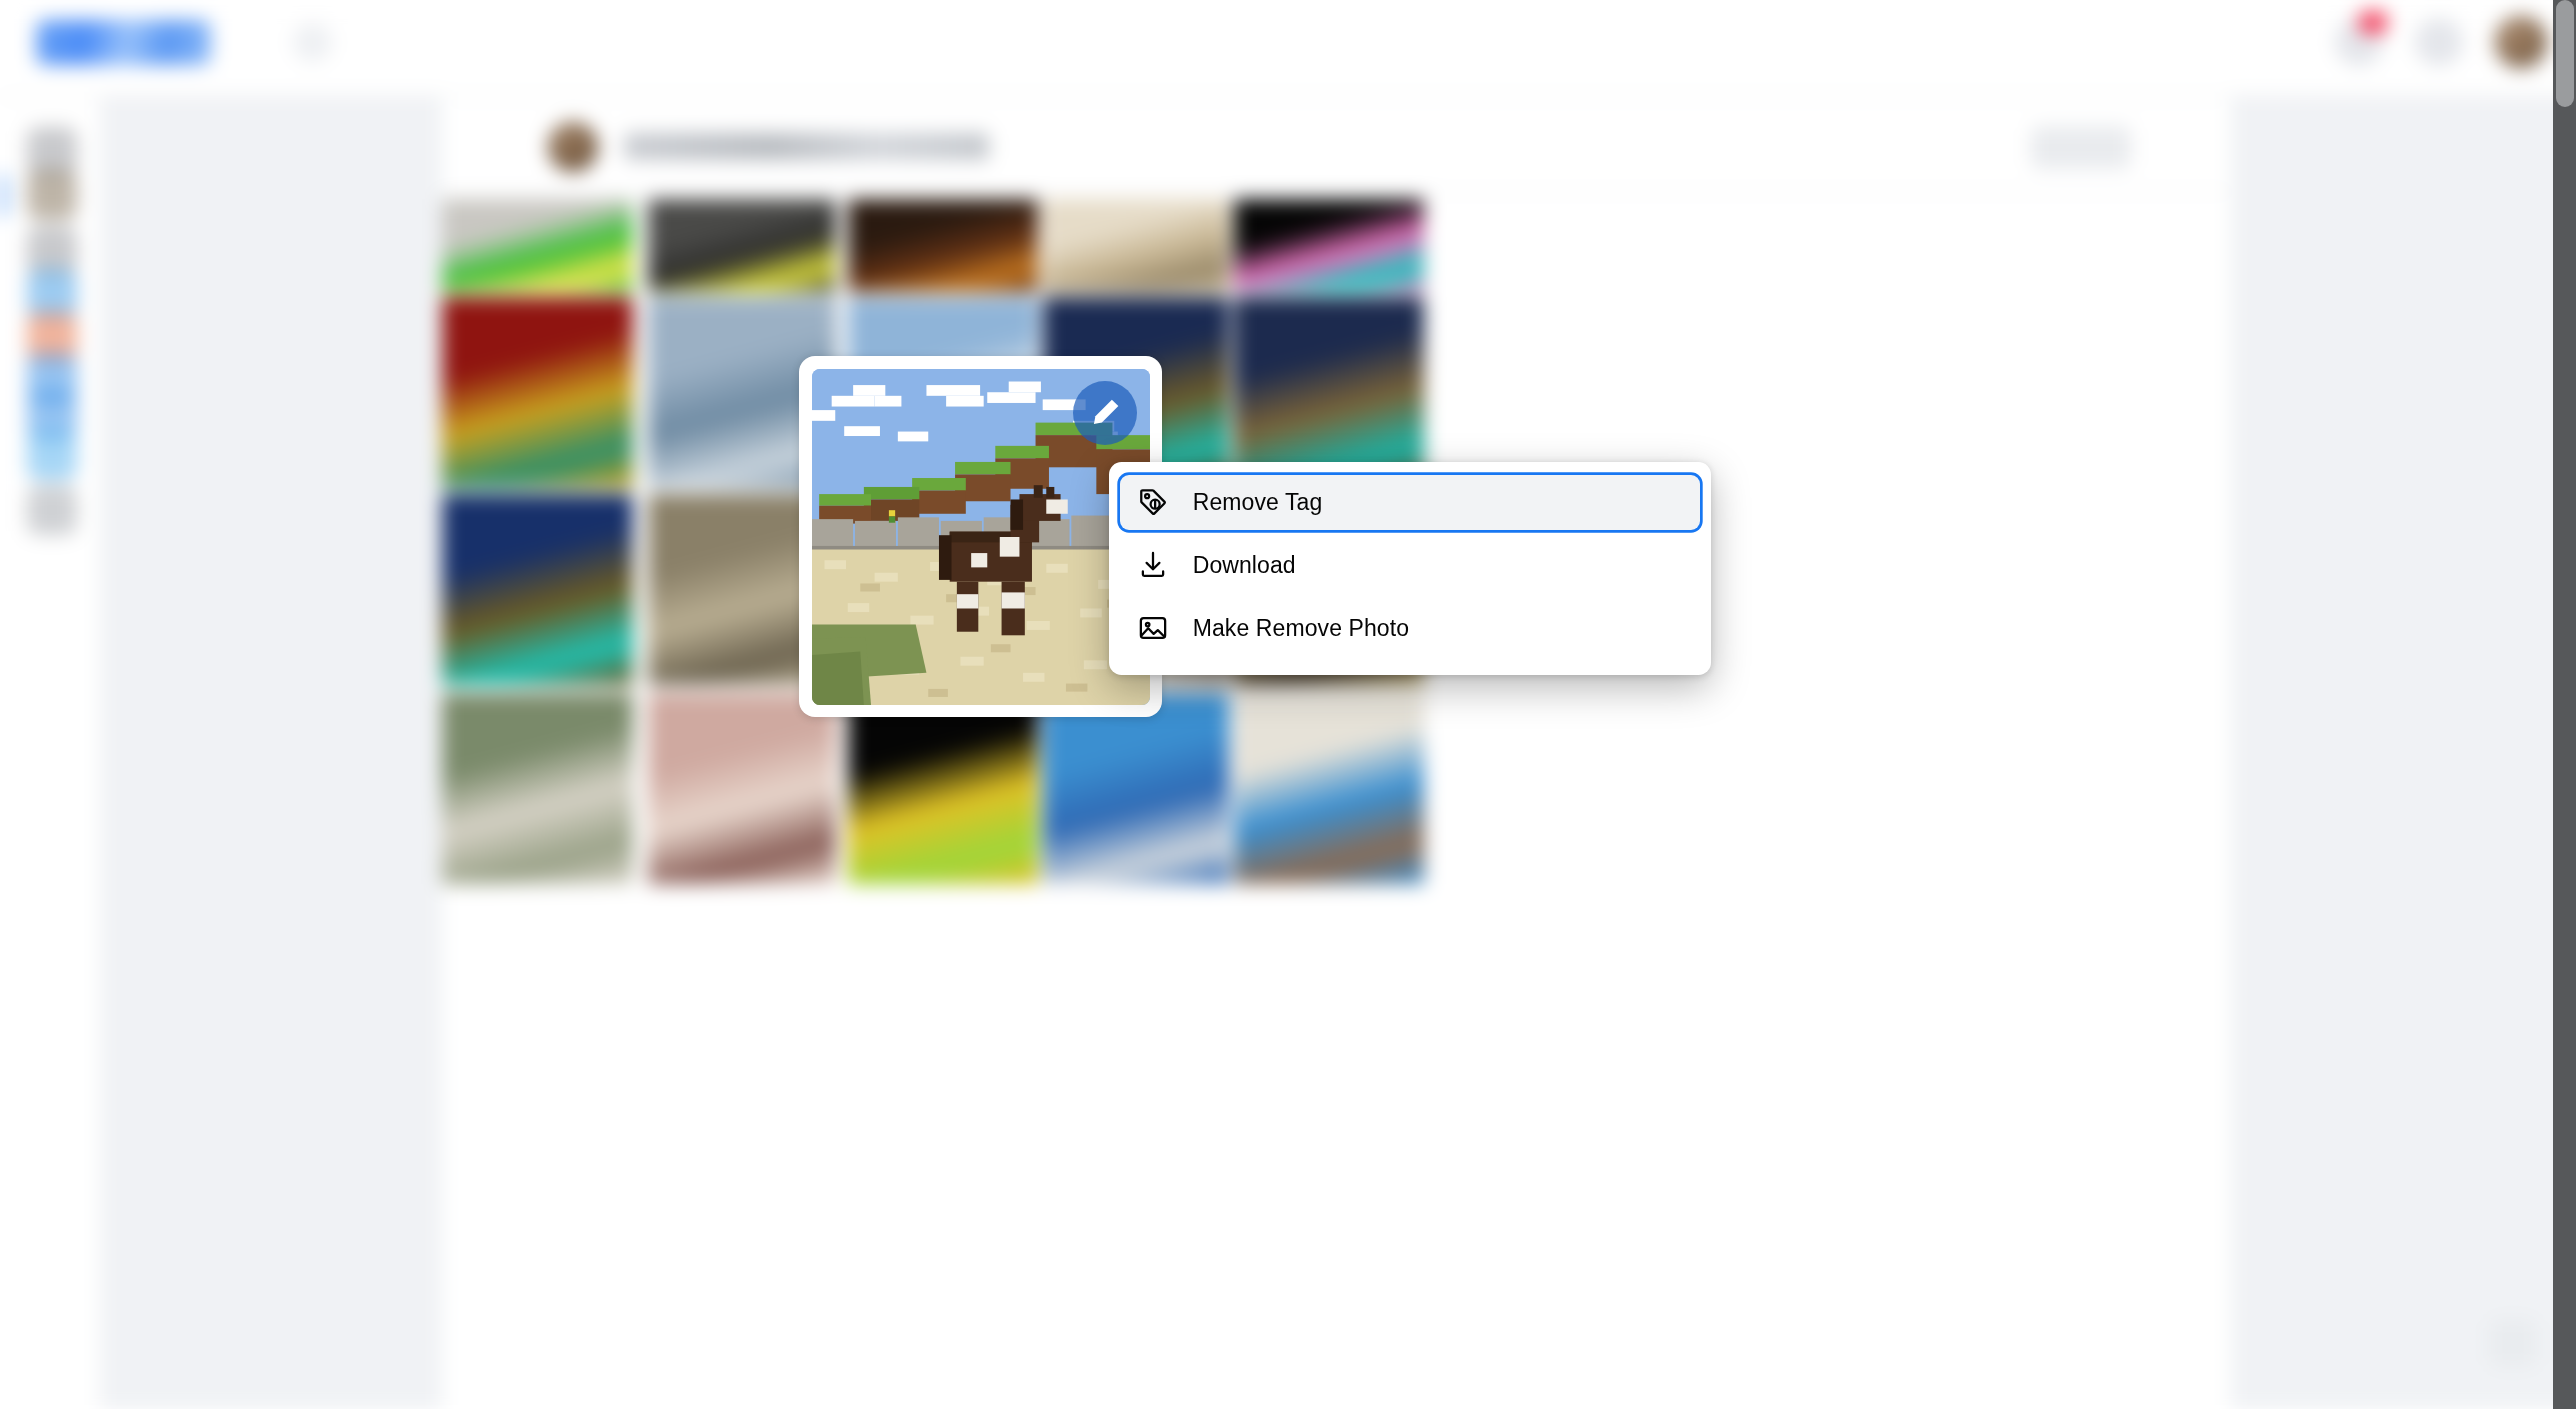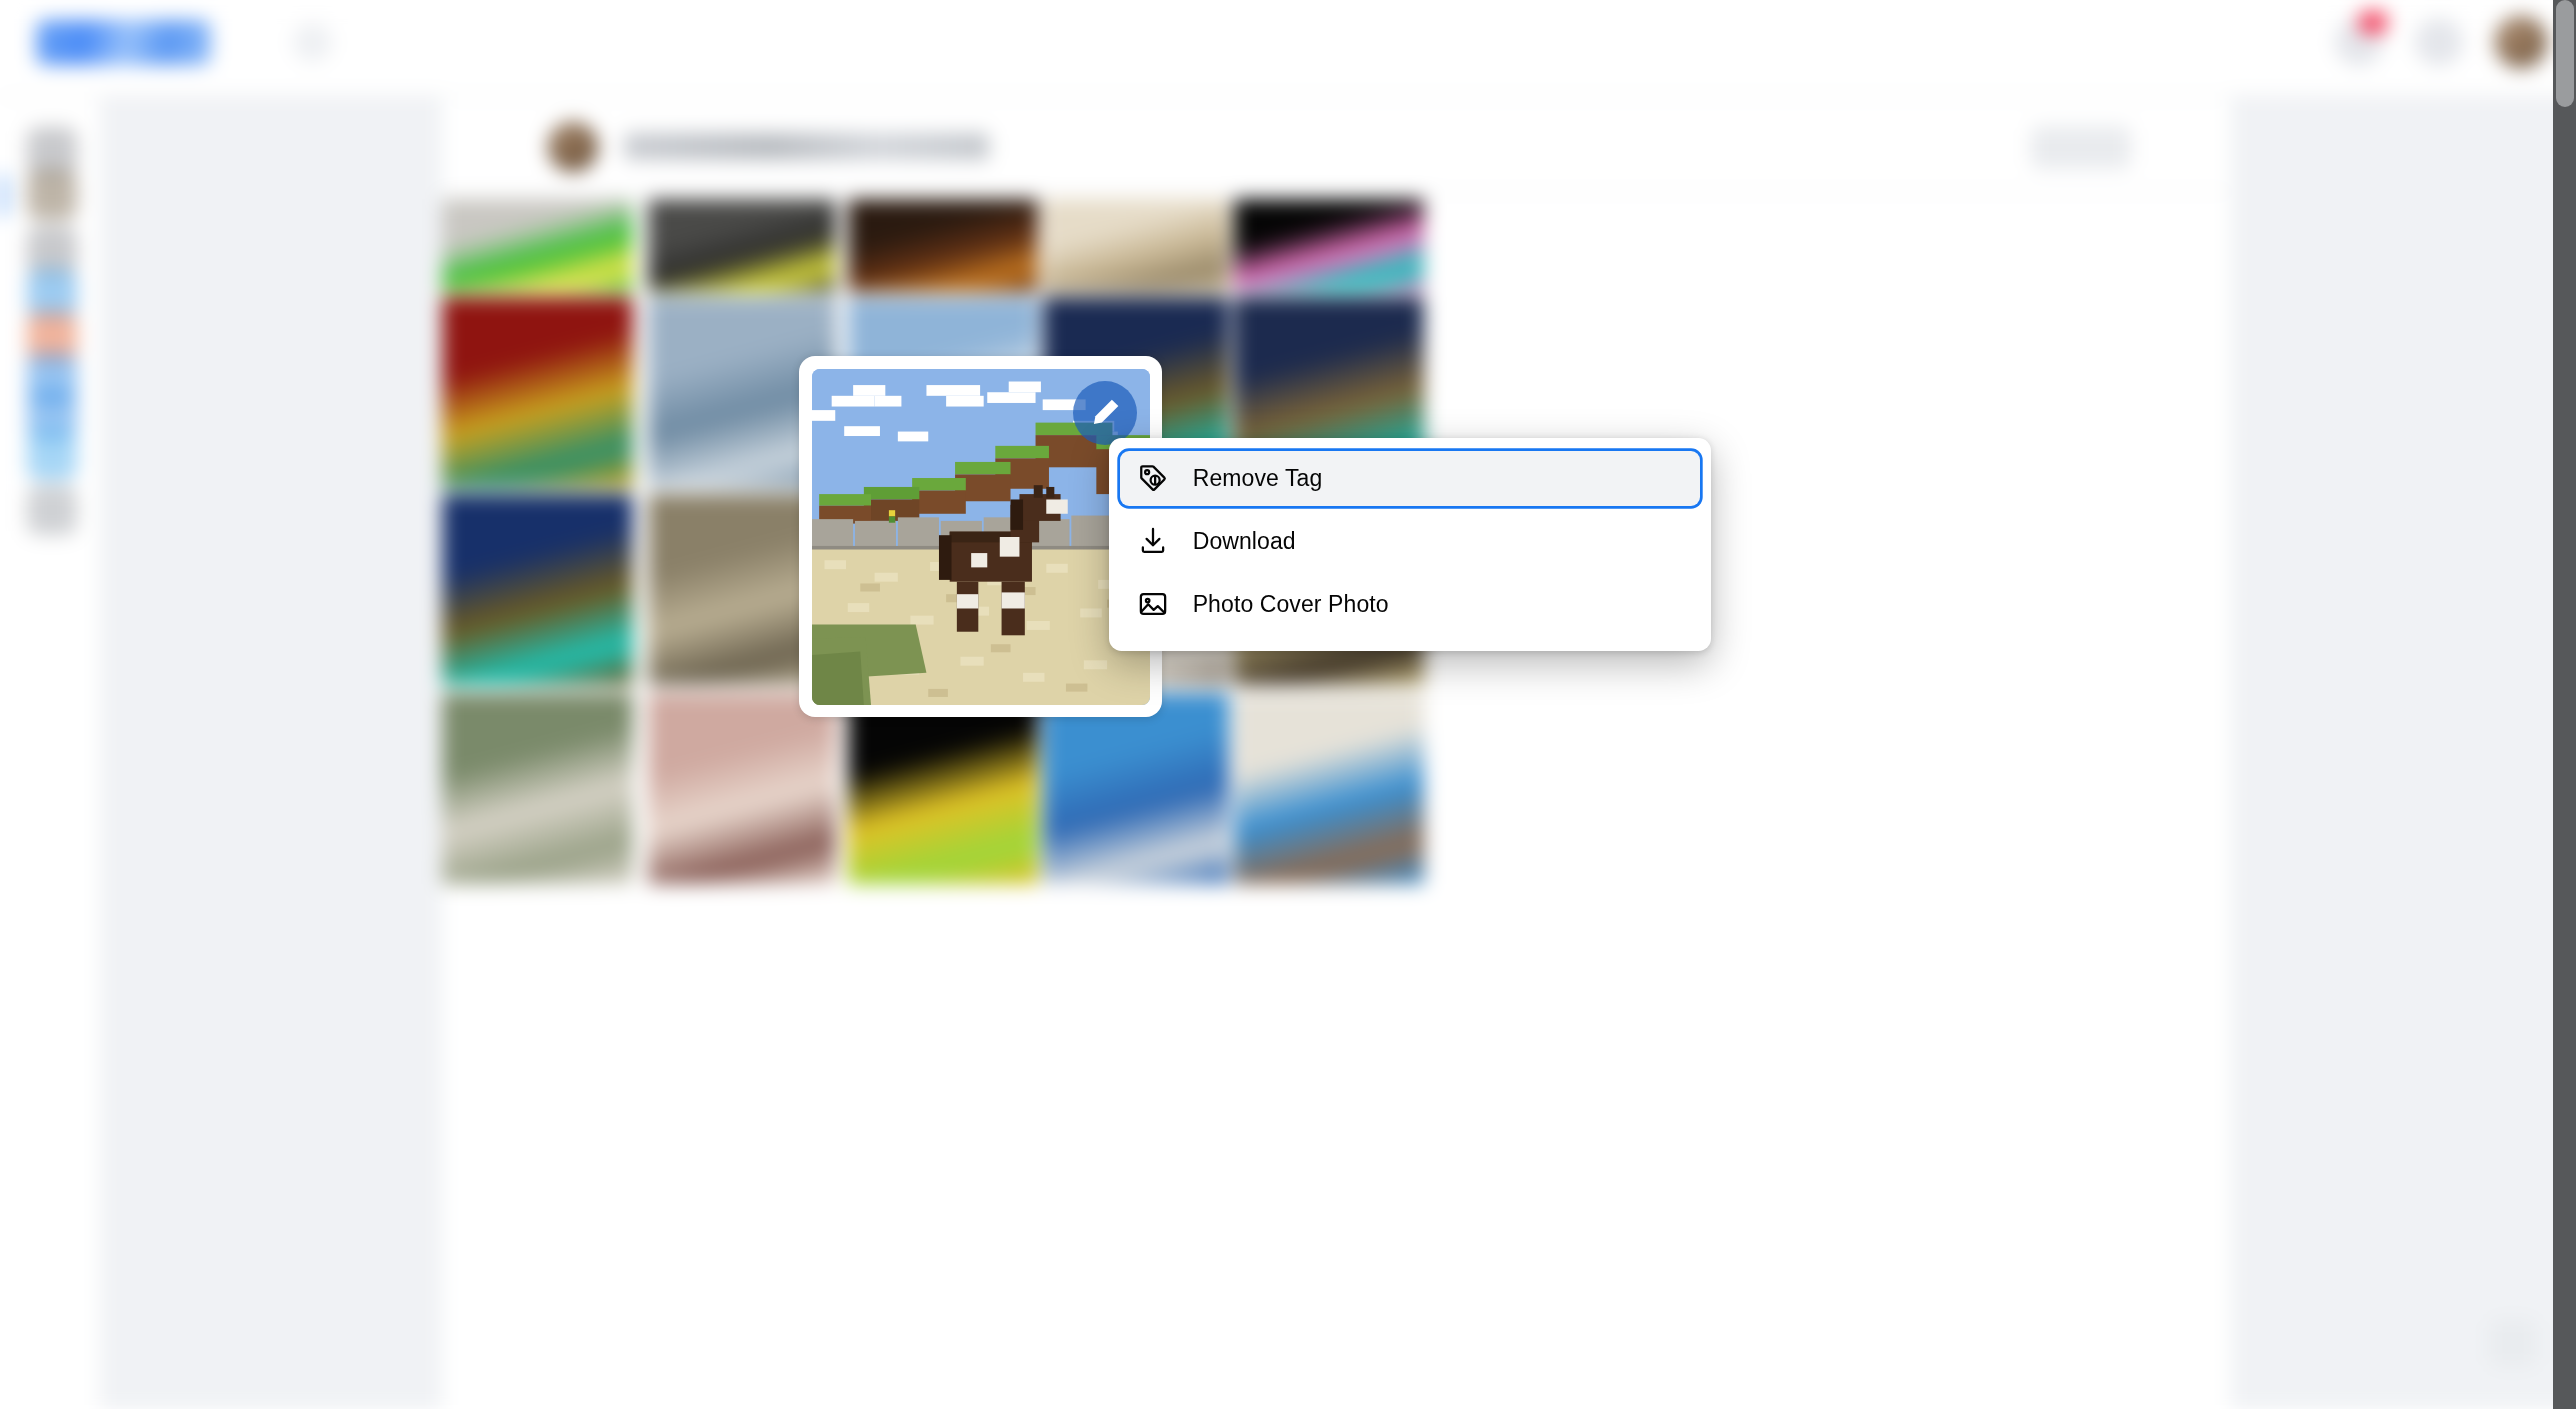--- a/index.html
+++ b/index.html
@@ -209,21 +209,21 @@
     width: 64px; height: 64px;
     border-radius: 50%;
     background: rgba(28,92,186,.70);
     display: flex; align-items: center; justify-content: center;
   }
   .edit-badge svg { width: 36px; height: 36px; display: block; }
 
   
   .menu {
     position: absolute;
-    left: 1109px; top: 438px;
+    left: 1109px; top: 462px;
     width: 602px;
     background: #ffffff;
     border-radius: 12.5px;
     box-shadow: 0 12.5px 39px rgba(0,0,0,.28), 0 1.8px 7.2px rgba(0,0,0,.14);
     padding: 12.5px 10.7px 19.7px 10.7px;
   }
   .menu-item {
     position: relative;
     display: flex;
     align-items: center;
@@ -521,21 +521,21 @@
         <span class="mi-label">Download</span>
       </div>
       <div class="menu-item">
         <span class="mi-icon">
           <svg viewBox="0 0 24 24">
             <rect x="2.9" y="4.6" width="18.2" height="14.8" rx="2"></rect>
             <circle cx="8" cy="9.4" r="1.3"></circle>
             <path d="M3.4 17.6l5-5.4 4.1 4.2 3.1-2.8 5 5"></path>
           </svg>
         </span>
-        <span class="mi-label">Photo Cover Photo</span>
+        <span class="mi-label">Make Remove Photo</span>
       </div>
     </div>
 
   <div class="scroll-track">
     <div class="scroll-thumb"></div>
   </div>
 
 </div>
 
 

